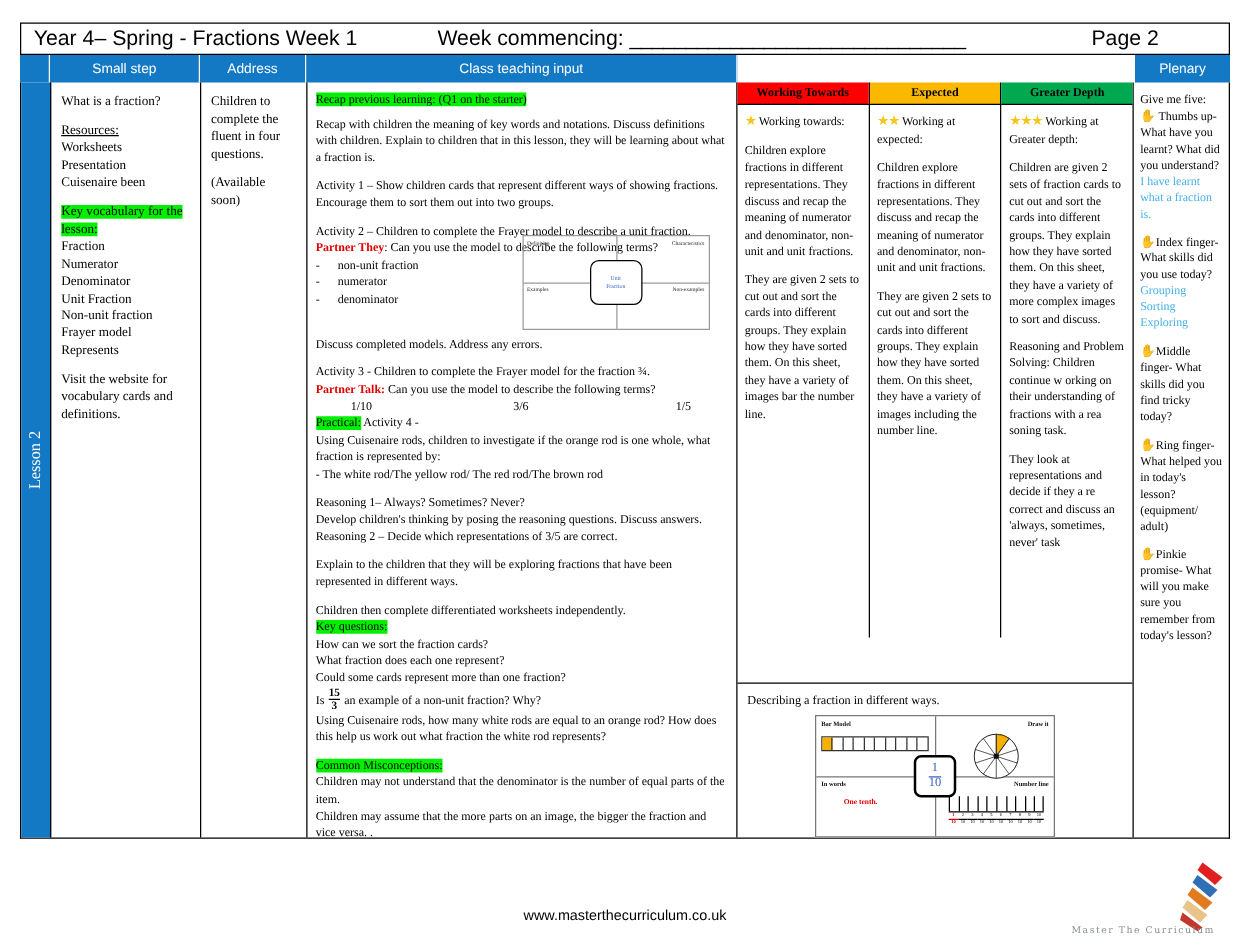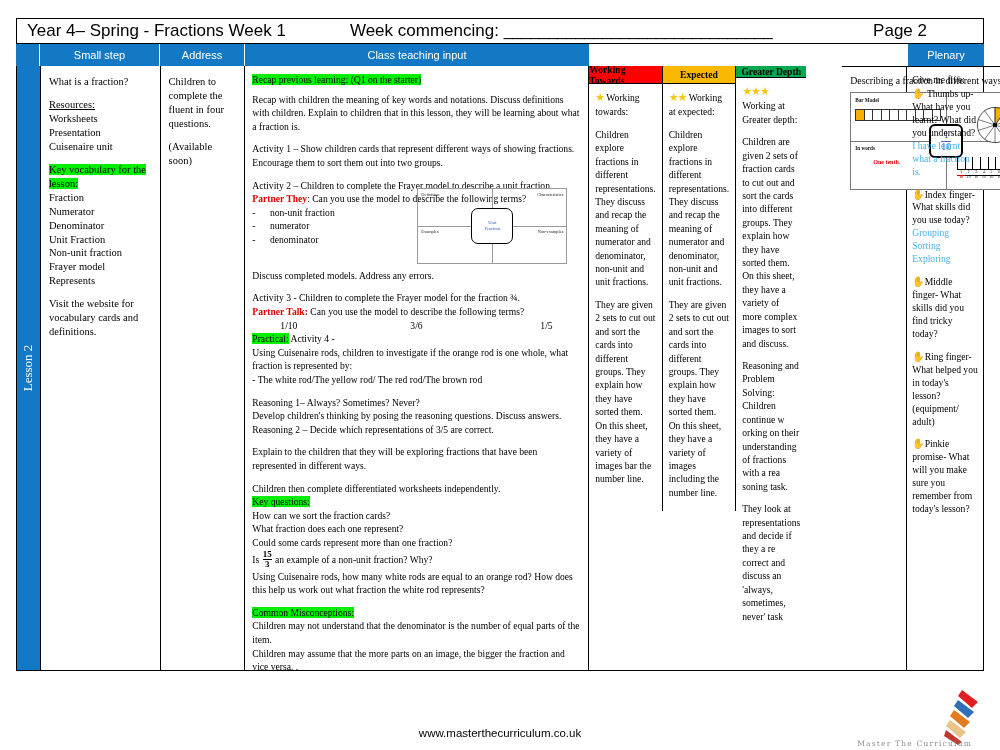--- a/index.html
+++ b/index.html
@@ -84,21 +84,21 @@
     left: 50%; top: 50%;
     transform: translate(-50%, -50%) rotate(-90deg);
     white-space: nowrap;
     color: #ffffff;
     font-size: 13px;
   }
 
   .c-small { width: 120px; padding: 9px 8px 0 8px; font-size: 10.5px; line-height: 1.33; }
   .c-starter { width: 85px; padding: 9px 8px 0 8px; font-size: 10.5px; line-height: 1.33; }
   .c-class { width: 345px; padding: 7px 7px 0 7px; font-size: 9.6px; line-height: 1.42; position: relative; }
-  .c-indep { width: 318px; padding: 0; display: flex; flex-direction: row; gap: 36px; }
+  .c-indep { width: 318px; padding: 0; display: flex; flex-direction: column; gap: 36px; }
   .c-plen { width: 76px; padding: 8px 5px 0 5px; font-size: 9.6px; line-height: 1.35; }
 
   .u { text-decoration: underline; }
   .hl { background: #00f000; }
   .hl-red { color: #e10000; font-weight: bold; }
   .blue-txt { color: #49b1e8; }
   .sp { height: 9px; }
   .sp-s { height: 6px; }
 
   
@@ -254,21 +254,21 @@
     <div class="col c-spine">
       <span class="spine-label">Lesson 2</span>
     </div>
 
     <div class="col c-small">
       <div>What is a fraction?</div>
       <div class="sp"></div>
       <div class="u">Resources:</div>
       <div>Worksheets</div>
       <div>Presentation</div>
-      <div>Cuisenaire unit</div>
+      <div>Cuisenaire been</div>
       <div class="sp"></div>
       <div><span class="hl">Key vocabulary for the lesson:</span></div>
       <div>Fraction</div>
       <div>Numerator</div>
       <div>Denominator</div>
       <div>Unit Fraction</div>
       <div>Non-unit fraction</div>
       <div>Frayer model</div>
       <div>Represents</div>
       <div class="sp"></div>

